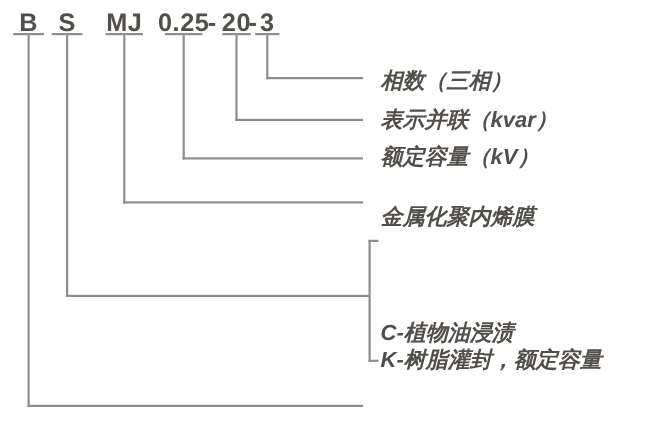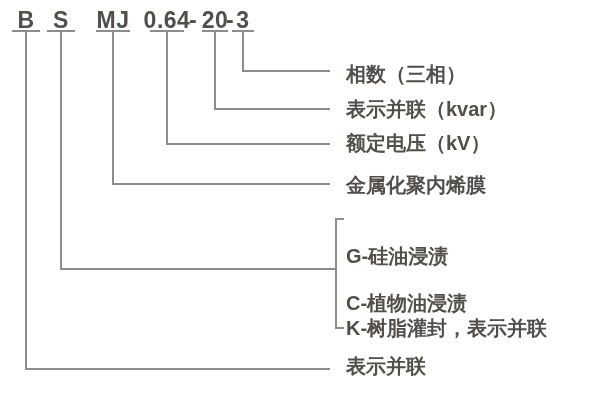--- a/index.html
+++ b/index.html
@@ -27,31 +27,32 @@
   .vl{position:absolute;width:2px;background:#8f8d8b;}
   
   .lbl{
     position:absolute;
     left:346px;
     font-size:20px;
     line-height:22px;
     font-weight:600;
     color:#514e4b;
     white-space:nowrap;
+    font-style:italic;
   }
 </style>
 </head>
 <body>
 
 <div class="diagram">
 
   <span class="tok" style="left:26px">B</span>
   <span class="tok" style="left:61px">S</span>
   <span class="tok" style="left:113px">MJ</span>
-  <span class="tok" style="left:167px">0.64</span>
+  <span class="tok" style="left:167px">0.25</span>
   <span class="tok" style="left:193px">-</span>
   <span class="tok" style="left:215px">20</span>
   <span class="tok" style="left:230px">-</span>
   <span class="tok" style="left:243px">3</span>
 
   <div class="hl" style="left:12px;top:30px;width:28px"></div>
   <div class="hl" style="left:47px;top:30px;width:28px"></div>
   <div class="hl" style="left:96px;top:30px;width:34px"></div>
   <div class="hl" style="left:150px;top:30px;width:34px"></div>
   <div class="hl" style="left:202px;top:30px;width:26px"></div>
@@ -70,20 +71,18 @@
   <div class="hl" style="left:112px;top:183px;width:218px"></div>
   <div class="hl" style="left:60px;top:268px;width:276px"></div>
   <div class="hl" style="left:25px;top:368px;width:305px"></div>
 
   <div class="vl" style="left:335px;top:218px;height:111px"></div>
   <div class="hl" style="left:335px;top:218px;width:9px"></div>
   <div class="hl" style="left:335px;top:327px;width:9px"></div>
 
   <div class="lbl" style="top:63px">相数（三相）</div>
   <div class="lbl" style="top:98px">表示并联（kvar）</div>
-  <div class="lbl" style="top:132px">额定电压（kV）</div>
-  <div class="lbl" style="top:174px">金属化聚内烯膜</div>
-  <div class="lbl" style="top:245px">G-硅油浸渍</div>
+  <div class="lbl" style="top:132px">额定容量（kV）</div>
+  <div class="lbl" style="top:187px">金属化聚内烯膜</div>
   <div class="lbl" style="top:292px">C-植物油浸渍</div>
-  <div class="lbl" style="top:317px">K-树脂灌封，表示并联</div>
-  <div class="lbl" style="top:355px">表示并联</div>
+  <div class="lbl" style="top:317px">K-树脂灌封，额定容量</div>
 
 </div>
 
 </body></html>

